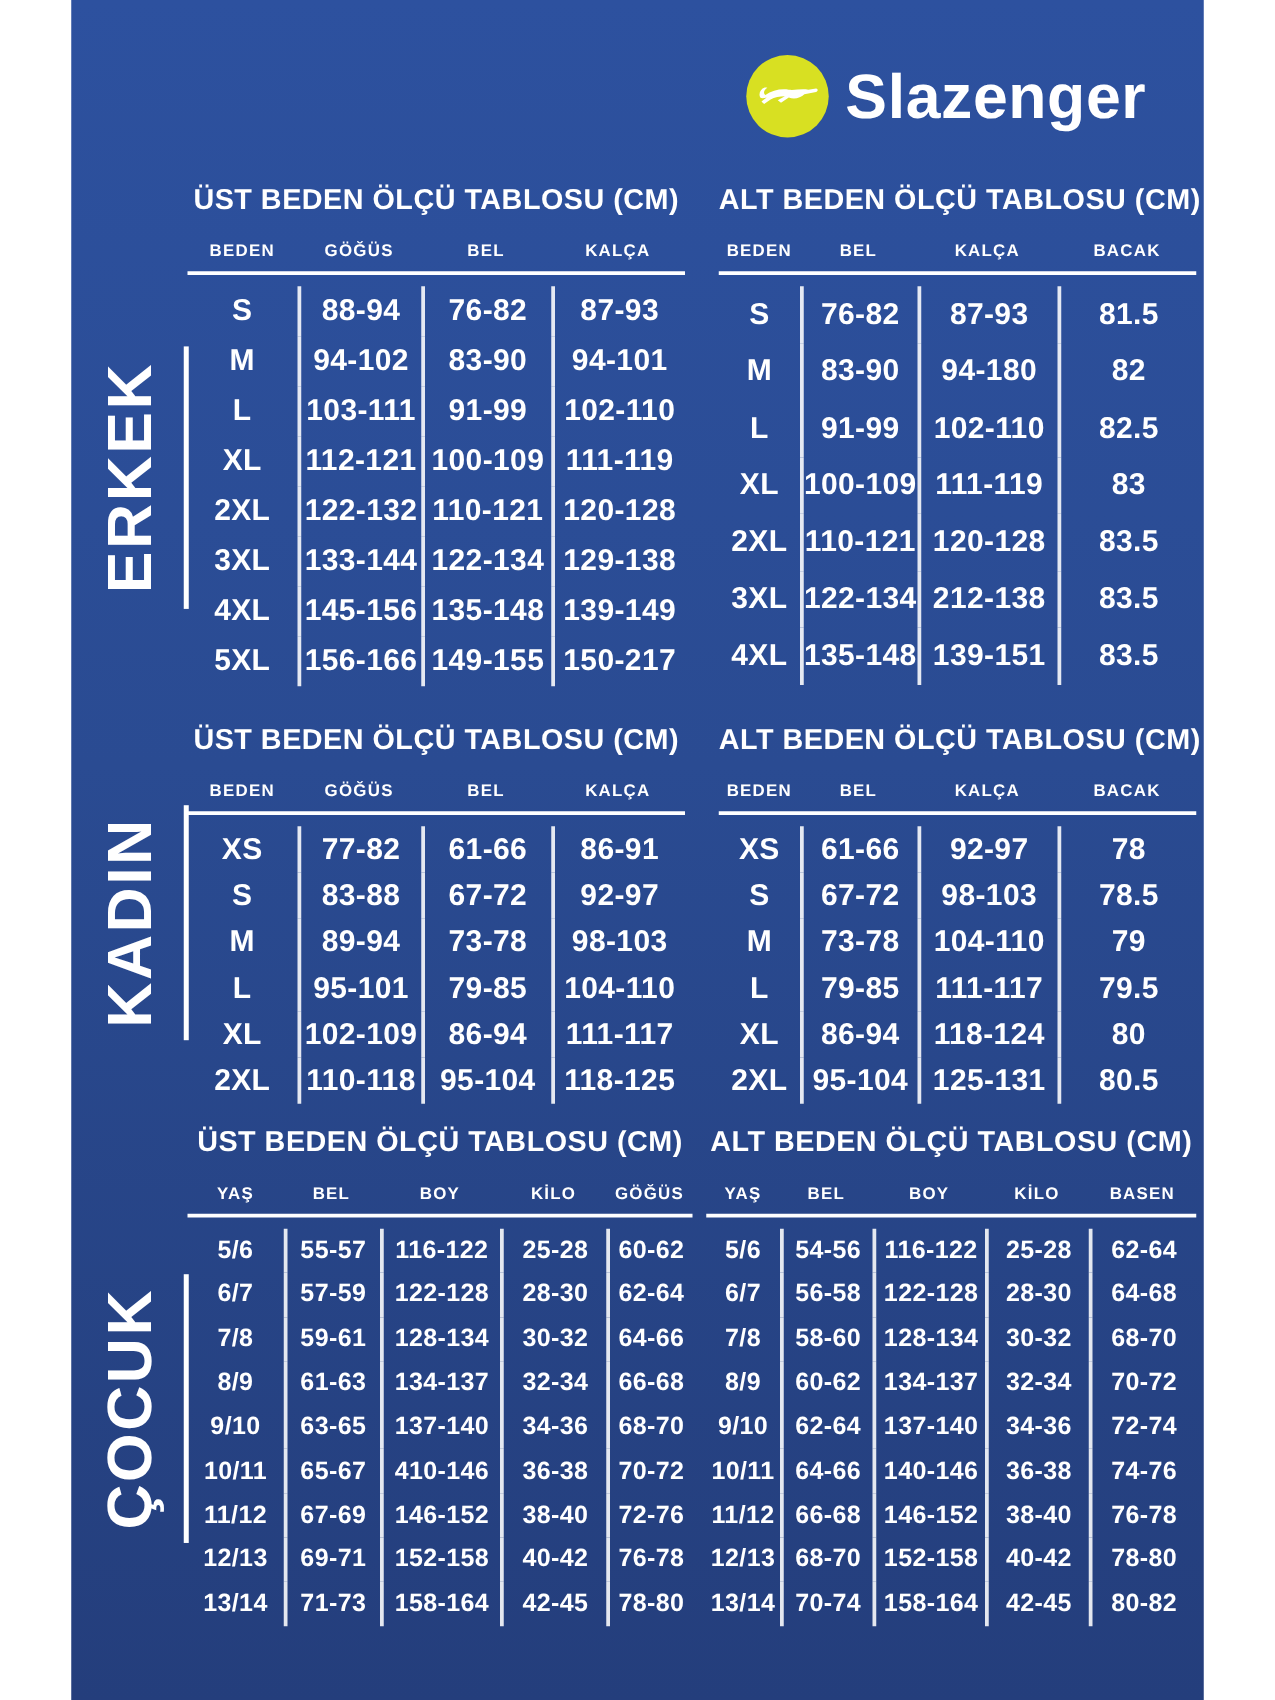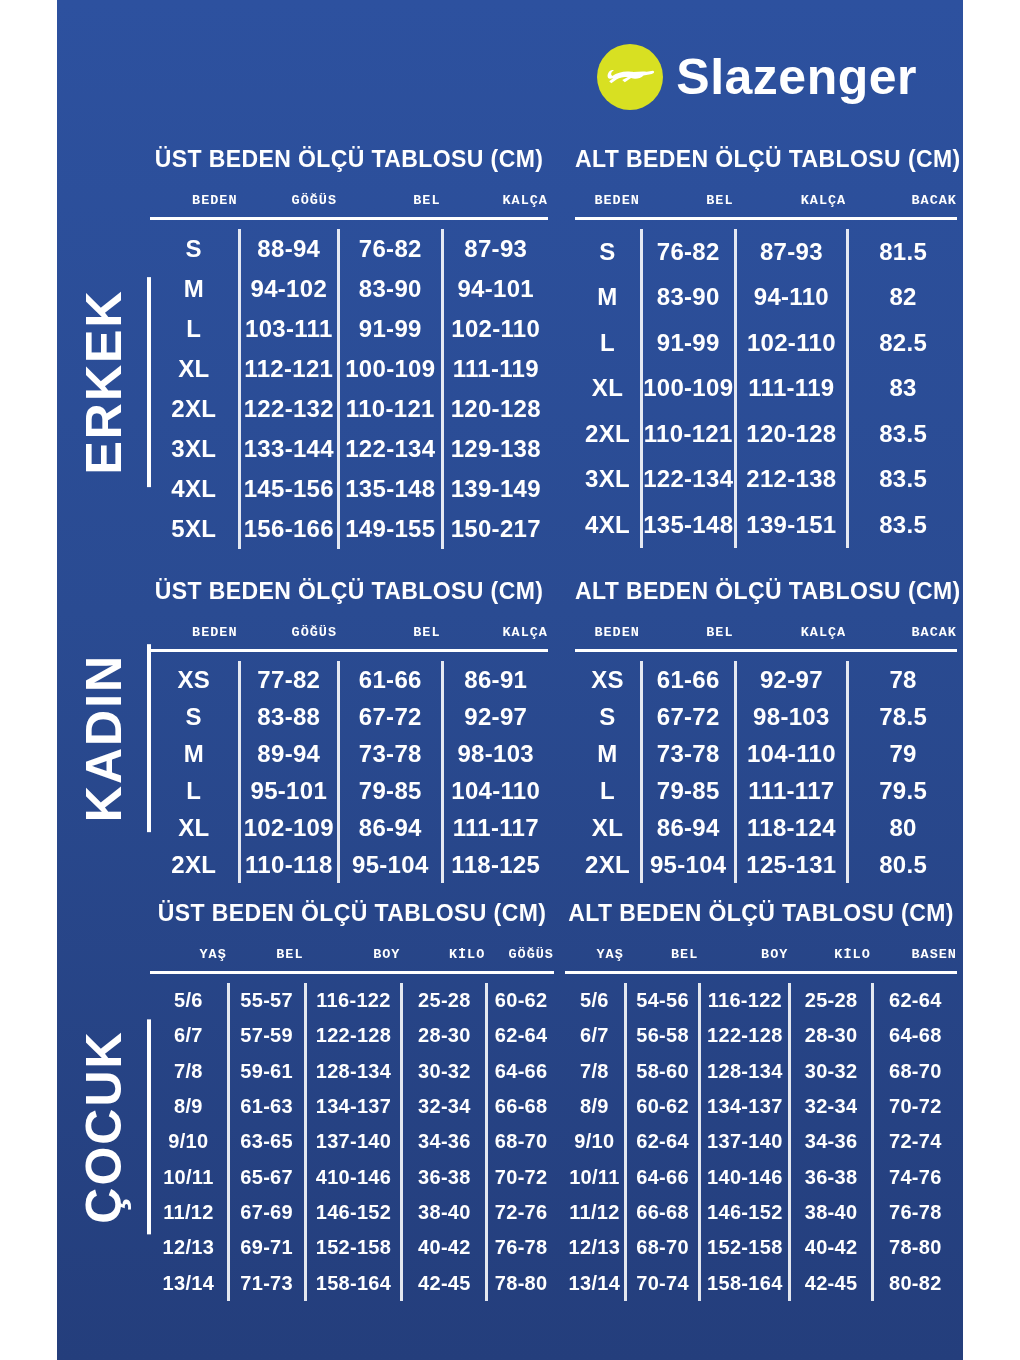--- a/index.html
+++ b/index.html
@@ -23,22 +23,22 @@
              width:4px;height:92%;background:#ffffff;}
   .side-erkek{top:268px;height:228px;}
   .side-kadin{top:636px;height:204px;}
   .side-cocuk{top:1010px;height:234px;}
 
   
   .tbl-block{position:absolute;}
   .tbl-title{text-align:center;font-size:23px;font-weight:700;letter-spacing:.4px;
              margin-bottom:20px;white-space:nowrap;}
   .tbl-grid{display:grid;align-items:stretch;}
-  .hcell{font-size:13.5px;font-weight:700;letter-spacing:1px;text-align:right;
-         align-self:end;padding-bottom:9px;font-family:Liberation Mono, monospace;}
+  .hcell{font-size:13.5px;font-weight:700;letter-spacing:1px;text-align:center;
+         align-self:end;padding-bottom:9px;}
   .hline{grid-column:1/-1;height:3px;background:#ffffff;margin-bottom:9px;}
   .cell{display:flex;align-items:center;justify-content:center;
         font-size:24px;font-weight:600;letter-spacing:.3px;}
   .sep{border-left:3px solid rgba(255,255,255,.88);}
 
   .pos-erkek-ust{left:93px;top:146px;width:398px;}
   .pos-erkek-alt{left:518px;top:146px;width:382px;}
   .pos-kadin-ust{left:93px;top:578px;width:398px;}
   .pos-kadin-alt{left:518px;top:578px;width:382px;}
   .pos-cocuk-ust{left:93px;top:900px;width:404px;}
@@ -133,21 +133,21 @@
           <span class="hcell">BEL</span>
           <span class="hcell">KALÇA</span>
           <span class="hcell">BACAK</span>
           <span class="hline"></span>
           <span class="cell">S</span>
           <span class="cell sep">76-82</span>
           <span class="cell sep">87-93</span>
           <span class="cell sep">81.5</span>
           <span class="cell">M</span>
           <span class="cell sep">83-90</span>
-          <span class="cell sep">94-110</span>
+          <span class="cell sep">94-180</span>
           <span class="cell sep">82</span>
           <span class="cell">L</span>
           <span class="cell sep">91-99</span>
           <span class="cell sep">102-110</span>
           <span class="cell sep">82.5</span>
           <span class="cell">XL</span>
           <span class="cell sep">100-109</span>
           <span class="cell sep">111-119</span>
           <span class="cell sep">83</span>
           <span class="cell">2XL</span>

